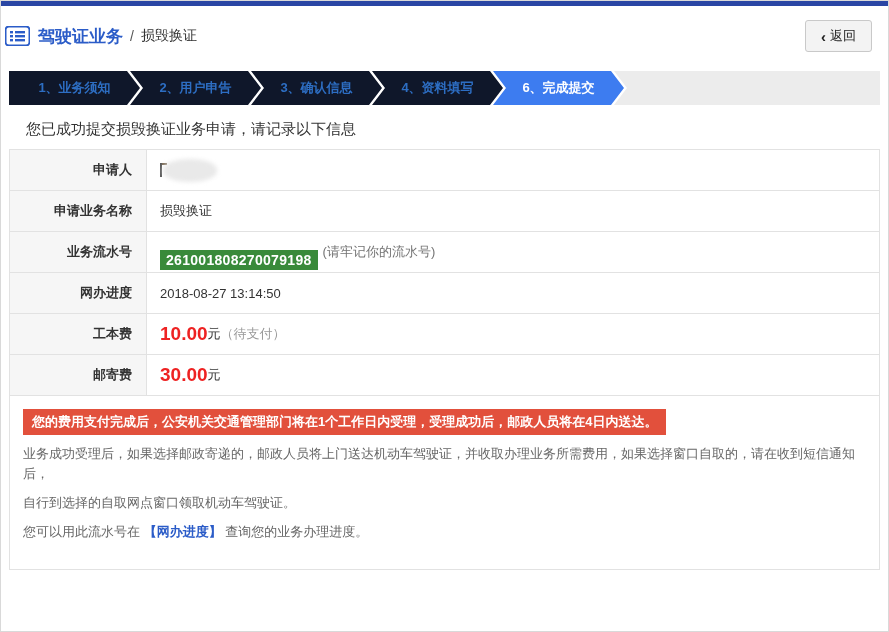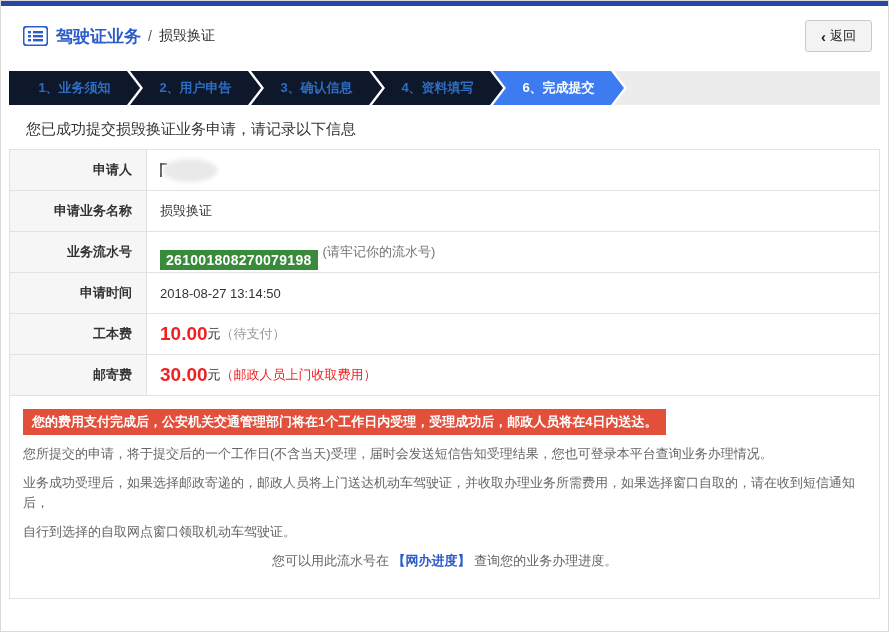--- a/index.html
+++ b/index.html
@@ -9,21 +9,21 @@
     font-family:"Liberation Sans","DejaVu Sans",sans-serif;
     color:#333;
   }
   .page {
     position:relative; width:889px; height:632px;
     border:1px solid #d9d9d9; overflow:hidden; background:#fff;
   }
   .topbar { height:5px; background:#2a46a4; }
 
   
-  .header { display:flex; align-items:center; padding:14px 16px 13px 22px;justify-content:space-between; }
+  .header { display:flex; align-items:center; padding:14px 16px 13px 4px;justify-content:space-between; }
   .hicon { width:25px; height:20px; flex:0 0 auto; }
   .title-primary { font-size:17px; font-weight:bold; color:#2b5cc8; margin-left:8px; }
   .title-divider { font-size:14px; color:#555; margin-left:7px; }
   .title-secondary { font-size:14px; color:#333; margin-left:7px; }
   .back-btn {
     margin-left:auto; background:#f3f3f3; border:1px solid #c9c9c9; border-radius:3px;
     padding:6px 15px; font-size:13px; color:#222; display:flex; align-items:center; gap:4px;
     cursor:pointer; font-family:inherit;
   }
   .back-btn .chev { font-weight:bold; font-size:15px; line-height:11px; }
@@ -75,21 +75,21 @@
   .unit { color:#333; }
   .fee-note-gray { color:#999; }
   .fee-note-red { color:#ee2222; }
 
   .notice { padding:9px 13px 18px; font-size:13px; color:#666; }
   .alert-banner {
     display:inline-block; background:#e2503c; color:#fff; font-weight:bold;
     padding:4px 9px; font-size:13px; margin-top:4px;
   }
   .notice p { margin:9px 0; line-height:20px; }
-  .progress-line { margin-top:25px; margin-bottom:2px;text-align:center; }
+  .progress-line { margin-top:25px; margin-bottom:2px; }
   .progress-link { color:#2b5cc8; font-weight:bold; cursor:pointer; }
 </style>
 </head>
 <body>
 
 <div class="page">
   <div class="topbar"></div>
 
   <div class="header">
     <span class="hicon">
@@ -142,45 +142,43 @@
 
     <div class="irow">
       <div class="lbl">业务流水号</div>
       <div class="val">
         <span class="serial-badge">261001808270079198</span>
         <span class="serial-note">(请牢记你的流水号)</span>
       </div>
     </div>
 
     <div class="irow">
-      <div class="lbl">申请时间</div>
+      <div class="lbl">网办进度</div>
       <div class="val">2018-08-27 13:14:50</div>
     </div>
 
     <div class="irow">
       <div class="lbl">工本费</div>
       <div class="val">
         <span class="amount">10.00</span>
         <span class="unit">元</span>
         <span class="fee-note-gray">（待支付）</span>
       </div>
     </div>
 
     <div class="irow">
       <div class="lbl">邮寄费</div>
       <div class="val">
         <span class="amount">30.00</span>
         <span class="unit">元</span>
-        <span class="fee-note-red">（邮政人员上门收取费用）</span>
       </div>
     </div>
 
     <div class="notice">
       <span class="alert-banner">您的费用支付完成后，公安机关交通管理部门将在1个工作日内受理，受理成功后，邮政人员将在4日内送达。</span>
-      <p>您所提交的申请，将于提交后的一个工作日(不含当天)受理，届时会发送短信告知受理结果，您也可登录本平台查询业务办理情况。</p>
       <p>业务成功受理后，如果选择邮政寄递的，邮政人员将上门送达机动车驾驶证，并收取办理业务所需费用，如果选择窗口自取的，请在收到短信通知后，</p>
       <p>自行到选择的自取网点窗口领取机动车驾驶证。</p>
       <p class="progress-line">
         <span>您可以用此流水号在</span>
         <span class="progress-link">【网办进度】</span>
         <span>查询您的业务办理进度。</span>
       </p>
     </div>
   </div>
 

